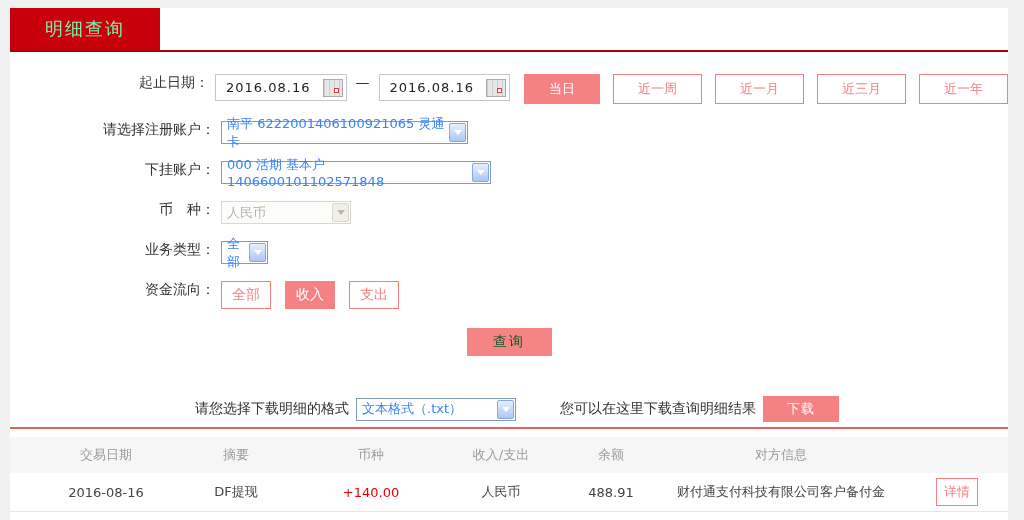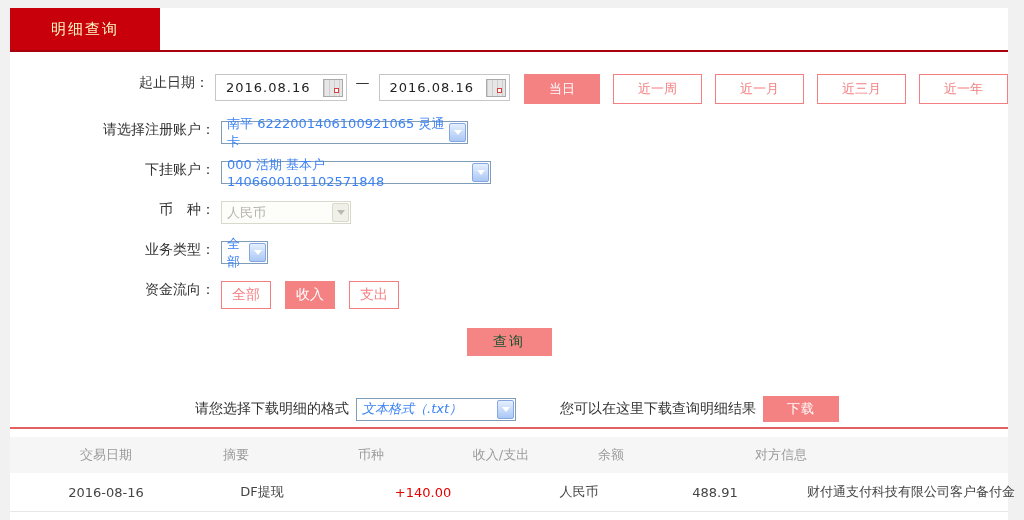--- a/index.html
+++ b/index.html
@@ -1,21 +1,21 @@
 <!DOCTYPE html>
 <html><head>
 <meta charset="utf-8">
 <style>
   * { margin:0; padding:0; box-sizing:border-box; }
   html,body { width:1024px; height:520px; background:#f1f1f1; font-family:"DejaVu Sans","Liberation Sans",sans-serif; overflow:hidden; }
   .panel { position:absolute; left:10px; top:8px; width:998px; height:512px; background:#fff; }
 
   
-  .tab { position:absolute; left:0; top:0; width:150px; height:42px; background:#c7000b; color:#fef9c3;
-         display:flex; align-items:center; justify-content:center; font-size:15px; letter-spacing:2px; cursor:pointer; }
+  .tab { position:absolute; left:0; top:0; width:150px; height:42px; background:#c7000b; color:#86efac;
+         display:flex; align-items:center; justify-content:center; font-size:18px; letter-spacing:2px; cursor:pointer; }
   .tab-underline { position:absolute; left:0; top:42px; width:100%; height:2px; background:#a8000c; }
 
   
   .form { position:absolute; left:0; top:66px; width:100%; }
   .frow { display:flex; align-items:flex-start; margin-bottom:17px; }
   .flabel { width:205px; text-align:right; font-size:14px; color:#333; padding-right:0; margin-right:6px; }
 
   
   .date-input { width:135px; height:27px; border:1px solid #c6c6c6; background:#fff; display:flex;
                 align-items:center; justify-content:space-between; padding:0 3px 0 10px; cursor:text; }
@@ -36,21 +36,21 @@
   
   .xp-select { height:23px; border:1px solid #7f9db9; background:#fff; display:flex; align-items:center;
                justify-content:space-between; padding-left:5px; font-size:13px; color:#3b82f6; cursor:pointer; }
   .xp-arrow { width:17px; height:19px; margin-right:1px; border:1px solid #86a7e3; border-radius:2px;
               background:linear-gradient(#e6f0fe,#aac7f5); display:flex; align-items:center; justify-content:center; flex:none; }
   .xp-arrow::after { content:''; border-left:4px solid transparent; border-right:4px solid transparent; border-top:5px solid #fff; }
   .xp-select.disabled { border-color:#d8d8cd; color:#b3b3aa; background:#fdfdf9; cursor:default; }
   .xp-select.disabled .xp-arrow { border-color:#d8d8cd; background:#f0f0e8; }
   .xp-select.disabled .xp-arrow::after { border-top-color:#b9b9b0; }
 
-  .w-account { width:247px; } .w-sub { width:270px; } .w-currency { width:130px; } .w-biz { width:47px; } .w-fmt { width:160px;font-style:italic; }
+  .w-account { width:247px; } .w-sub { width:270px; } .w-currency { width:130px; } .w-biz { width:47px; } .w-fmt { width:160px; }
 
   
   .fbtn { margin-right:14px; font-size:14px; padding:4px 10px; cursor:pointer; }
   .fbtn.filled { background:#f58282; color:#fff; border:1px solid #f58282; }
   .fbtn.outline { background:#fff; color:#f47f80; border:1px solid #f47f80; }
 
   
   .query-row { display:flex; justify-content:center; margin-top:19px; }
   .query-btn { width:85px; height:28px; background:#f58585; color:#14532d; border:none; font-size:14px;
                letter-spacing:2px; cursor:pointer; font-family:inherit; }
@@ -60,21 +60,21 @@
   .dl-label { margin-left:185px; font-size:14px; color:#333; margin-right:7px; }
   .dl-hint { margin-left:44px; font-size:14px; color:#333; }
   .dl-btn { margin-left:7px; width:76px; height:26px; background:#f58282; color:#fff; border:none;
             font-size:13px; letter-spacing:1px; cursor:pointer; font-family:inherit; }
 
   
   .table-sep { position:absolute; left:0; top:419px; width:100%; height:2px; background:#e26060; }
   .grid { display:grid; grid-template-columns:120px 140px 130px 130px 90px 250px 1fr; padding-left:36px; align-items:center; }
   .thead { position:absolute; left:0; top:429px; width:100%; height:36px; background:#f6f6f6; font-size:13px; color:#9b9b9b; }
   .trow  { position:absolute; left:0; top:465px; width:100%; height:39px; background:#fff; border-bottom:1px solid #e7e7e7;
-           font-size:13px; color:#444;gap:26px; }
+           font-size:13px; color:#444; }
   .cell { text-align:center; }
   .amount { color:#e60000; }
   .detail-btn { width:42px; height:28px; margin:0 auto; background:#fff; border:1px solid #f47f80; color:#f47f80;
                 font-size:13px; cursor:pointer; display:flex; align-items:center; justify-content:center; }
 </style>
 </head>
 <body>
 
 <div class="panel">
 

